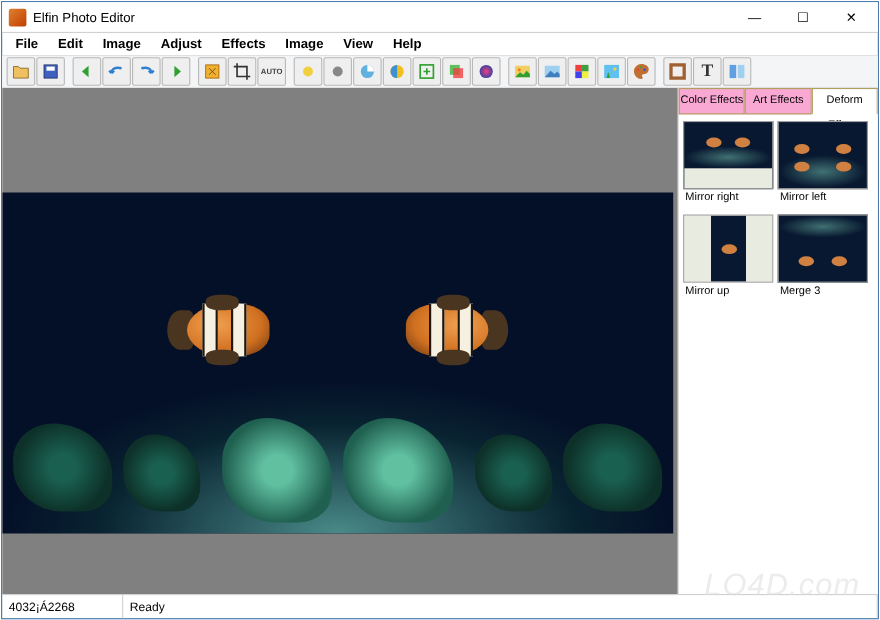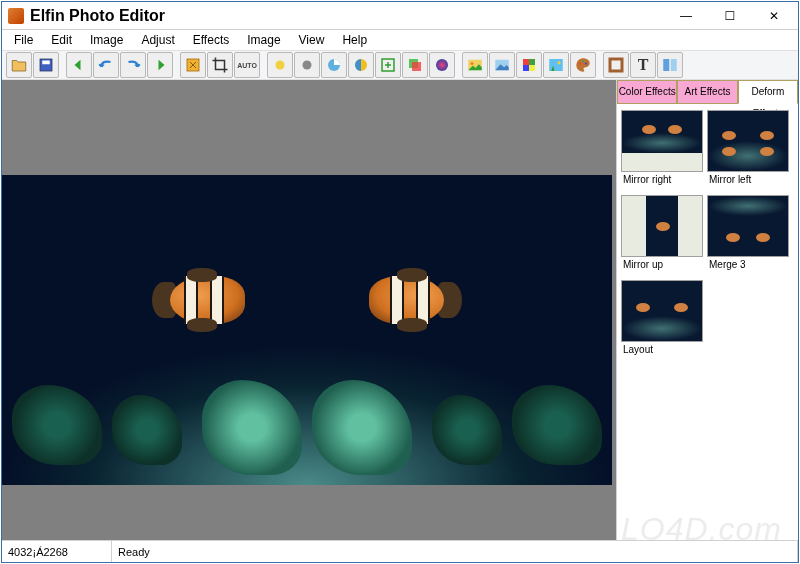--- a/index.html
+++ b/index.html
@@ -1,24 +1,24 @@
 <!DOCTYPE html>
 <html><head>
 <meta charset="utf-8">
 <style>
 * { box-sizing: border-box; margin: 0; padding: 0; }
 body { font-family: "Segoe UI", Tahoma, sans-serif; font-size: 12px; background: #fff; width: 800px; height: 564px; overflow: hidden; }
 .window { border: 1px solid #3a6ea5; width: 798px; height: 562px; margin: 1px; display: flex; flex-direction: column; background: #fff; }
 .titlebar { height: 28px; background: #fff; display: flex; align-items: center; padding: 0 2px; border-bottom: 1px solid #d0d0d0; }
 .titlebar .app-icon { width: 16px; height: 16px; background: linear-gradient(135deg,#e08030,#c04000); border-radius: 2px; margin: 0 6px 0 4px; }
-.titlebar .title { flex: 1; font-size: 16px; font-weight: bold; }
+.titlebar .title { flex: 1; font-size: 12px; }
 .win-controls { display: flex; }
 .win-controls div { width: 44px; height: 26px; display: flex; align-items: center; justify-content: center; font-family: Arial; font-size: 12px; cursor: default; }
 .menubar { height: 20px; display: flex; align-items: center; padding: 0 4px; gap: 2px; }
-.menubar span { padding: 2px 8px; font-size: 12px; }
+.menubar span { padding: 2px 8px; font-size: 12px; font-weight: bold; }
 .toolbar { height: 30px; background: #f4f5f6; border-top: 1px solid #e0e0e0; border-bottom: 1px solid #e0e0e0; display: flex; align-items: center; padding: 0 4px; gap: 0; }
 .toolbar .tb { width: 26px; height: 26px; border: 1px solid #b8b8b8; background: #efefef; margin-right: 1px; display: flex; align-items: center; justify-content: center; font-size: 14px; border-radius: 2px; }
 .toolbar .tb svg { width: 18px; height: 18px; }
 .toolbar .sep { width: 6px; }
 .content { flex: 1; display: flex; overflow: hidden; }
 .canvas-area { flex: 1; background: #808080; display: flex; align-items: center; justify-content: flex-start; overflow: hidden; position: relative; }
 .canvas-img { width: 610px; height: 310px; background: #041028; position: relative; overflow: hidden; margin-top: 40px; }
 .water-glow { position: absolute; bottom: 0; left: 0; right: 0; height: 140px; background: radial-gradient(ellipse at center bottom, rgba(120, 220, 200, 0.6), rgba(20, 80, 70, 0.3) 50%, transparent 70%); }
 .coral { position: absolute; bottom: 20px; background: radial-gradient(circle, #1a6050 20%, #0d3028 70%); border-radius: 40% 60% 30% 50%; }
 .fish { position: absolute; width: 95px; height: 60px; }
@@ -31,21 +31,21 @@
 .tabs div { flex: 1; text-align: center; font-size: 10px; line-height: 22px; border: 1px solid #b0a060; background: #f9a8d4; cursor: default; }
 .tabs div.active { background: #fff; border-bottom-color: #fff; }
 .effects-panel { flex: 1; overflow-y: auto; padding: 4px 2px; display: flex; flex-wrap: wrap; align-content: flex-start; }
 .effect-item { width: 86px; margin: 2px 0; }
 .thumb { width: 82px; height: 62px; border: 1px solid #a0a0a0; background: #081830; position: relative; overflow: hidden; margin: 0 auto; }
 .thumb .th-glow { position: absolute; background: radial-gradient(ellipse, rgba(120,200,180,0.5), transparent 70%); }
 .thumb .th-fish { position: absolute; width: 14px; height: 9px; background: #d08040; border-radius: 50%; }
 .effect-label { font-size: 10px; padding: 2px 4px 6px; }
 .statusbar { height: 22px; border-top: 1px solid #d0d0d0; display: flex; align-items: center; font-size: 11px; }
 .statusbar .cell { border-right: 1px solid #d0d0d0; padding: 0 6px; height: 100%; display: flex; align-items: center; }
-.watermark { position: absolute; bottom: 16px; right: 18px; color: rgba(220,220,220,0.55); font-size: 32px; font-style: italic; font-weight: 300; letter-spacing: 1px; pointer-events: none; }
+.watermark { position: absolute; bottom: 16px; right: 18px; color: rgba(220,220,220,0.55); font-size: 28px; font-style: italic; font-weight: 300; letter-spacing: 1px; pointer-events: none; }
 ::-webkit-scrollbar { width: 16px; }
 ::-webkit-scrollbar-track { background: #f0f0f0; }
 ::-webkit-scrollbar-thumb { background: #c0c0c0; border: 1px solid #a0a0a0; }
 </style>
 </head>
 <body>
 
 <div class="window">
   <div class="titlebar">
     <div class="app-icon"></div>
@@ -276,28 +276,20 @@
           <div class="effect-label">Mirror up</div>
         </div>
         <div class="effect-item">
           <div class="thumb">
               <div class="th-glow" style="top:0;left:0;right:0;height:20px"></div>
               <div class="th-fish" style="left:18px;bottom:14px"></div>
               <div class="th-fish" style="right:18px;bottom:14px"></div>
             </div>
           <div class="effect-label">Merge 3</div>
         </div>
-        <div class="effect-item">
-          <div class="thumb">
-              <div class="th-glow" style="bottom:0;left:0;right:0;height:25px"></div>
-              <div class="th-fish" style="left:14px;top:22px"></div>
-              <div class="th-fish" style="right:14px;top:22px"></div>
-            </div>
-          <div class="effect-label">Layout</div>
-        </div>
       </div>
     </div>
   </div>
 
   <div class="statusbar">
     <div class="cell" style="width:110px">4032¡Á2268</div>
     <div class="cell" style="flex:1">Ready</div>
   </div>
 </div>
 

